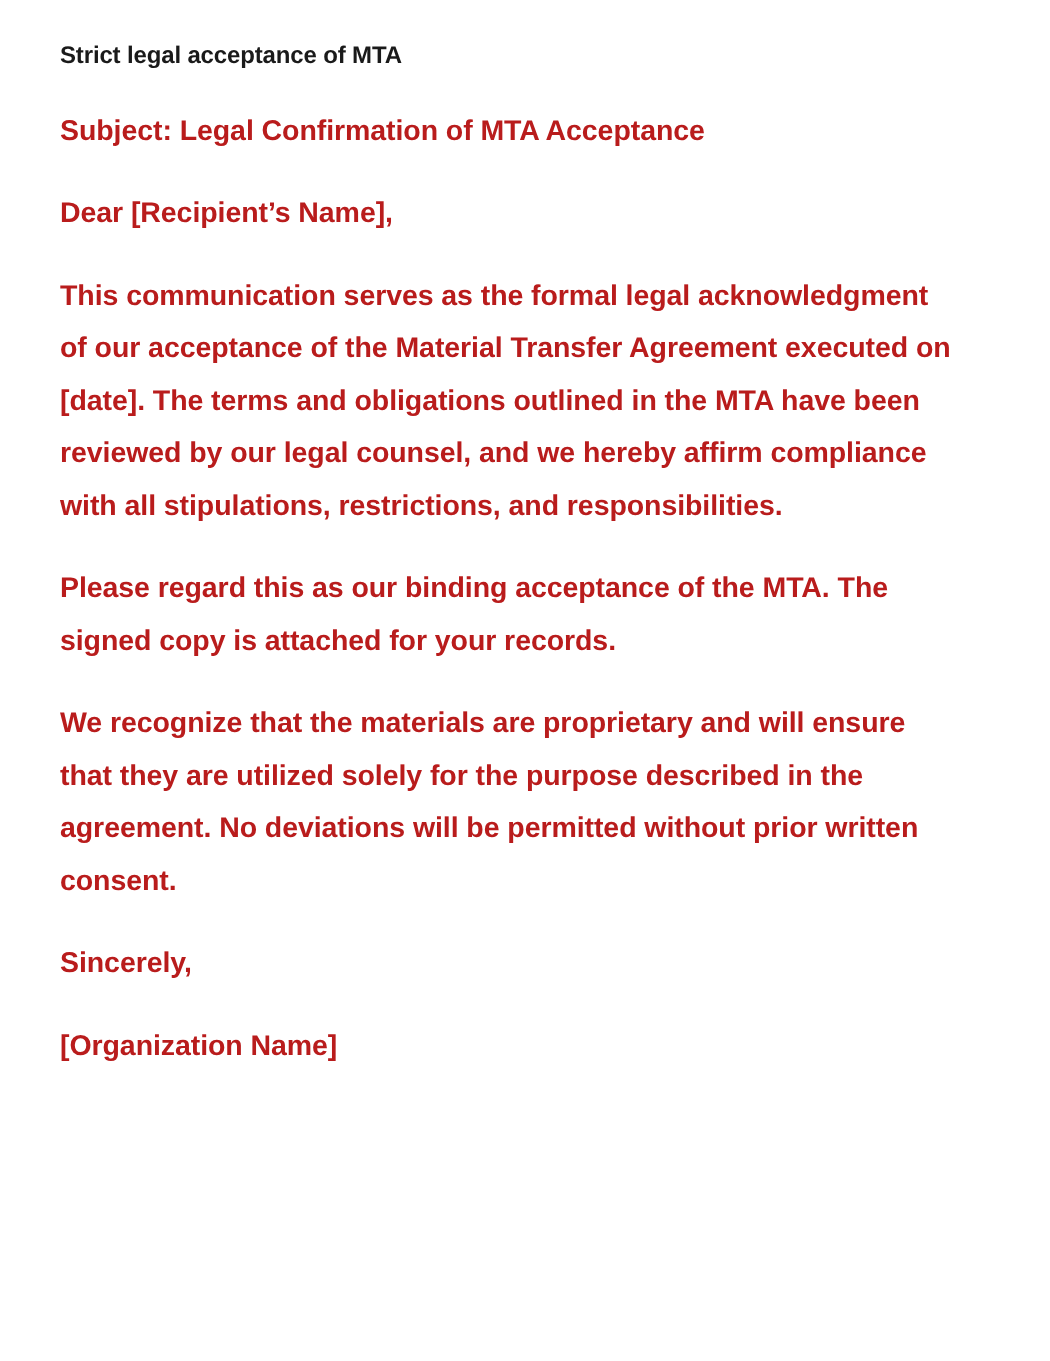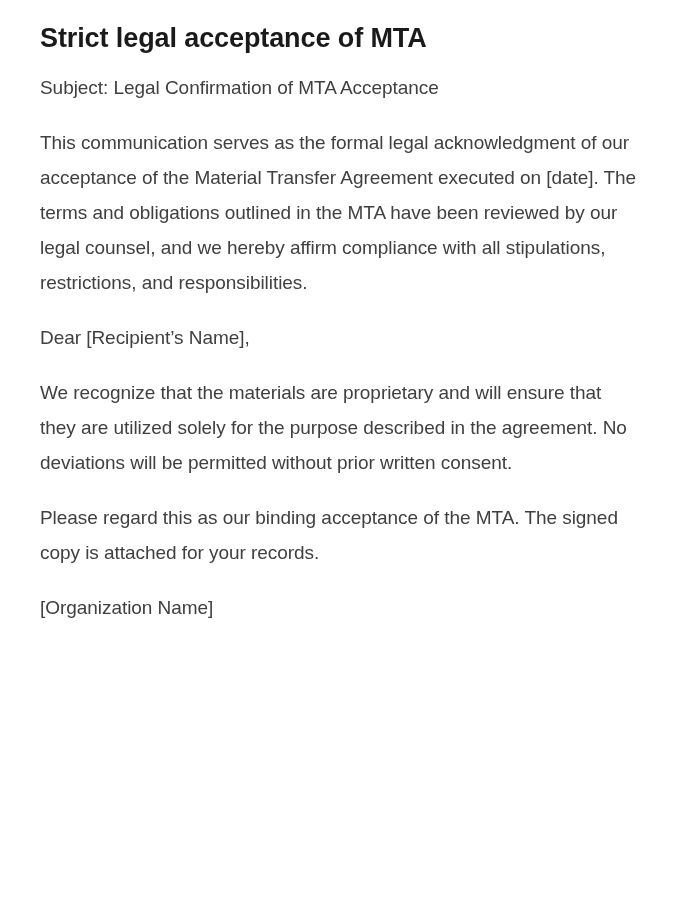--- a/index.html
+++ b/index.html
@@ -18,61 +18,62 @@
   .page {
     box-sizing: border-box;
     width: 700px;
     min-height: 907px;
     padding: 22px 62px 20px 40px;
     background: #ffffff;
   }
   .doc-title {
     margin: 0 0 0 0;
     padding: 0;
-    font-size: 27px;
+    font-size: 16px;
     line-height: 32px;
     font-weight: bold;
     letter-spacing: -0.1px;
     color: #1a1a1a;
   }
   .body-block {
     margin-top: 16px;
   }
   .para {
     margin: 0 0 20px 0;
     padding: 0;
     font-size: 19px;
     line-height: 35px;
-    font-weight: normal;
+    font-weight: bold;
     letter-spacing: -0.05px;
-    color: #404040;
+    color: #b91c1c;
     max-width: 598px;
   }
   .para:last-child {
     margin-bottom: 16px;
   }
 </style>
 </head>
 <body>
 
 <div class="page">
 
   <h1 class="doc-title">Strict legal acceptance of MTA</h1>
 
   <div class="body-block">
 
     <p class="para">Subject: Legal Confirmation of MTA Acceptance</p>
 
+    <p class="para">Dear [Recipient’s Name],</p>
+
     <p class="para">This communication serves as the formal legal acknowledgment of our acceptance of the Material Transfer Agreement executed on [date]. The terms and obligations outlined in the MTA have been reviewed by our legal counsel, and we hereby affirm compliance with all stipulations, restrictions, and responsibilities.</p>
 
-    <p class="para">Dear [Recipient’s Name],</p>
+    <p class="para">Please regard this as our binding acceptance of the MTA. The signed copy is attached for your records.</p>
 
     <p class="para">We recognize that the materials are proprietary and will ensure that they are utilized solely for the purpose described in the agreement. No deviations will be permitted without prior written consent.</p>
 
-    <p class="para">Please regard this as our binding acceptance of the MTA. The signed copy is attached for your records.</p>
-
+    <p class="para">Sincerely,</p>
 
 
 
     <p class="para">[Organization Name]</p>
 
   </div>
 </div>
 
 </body></html>

